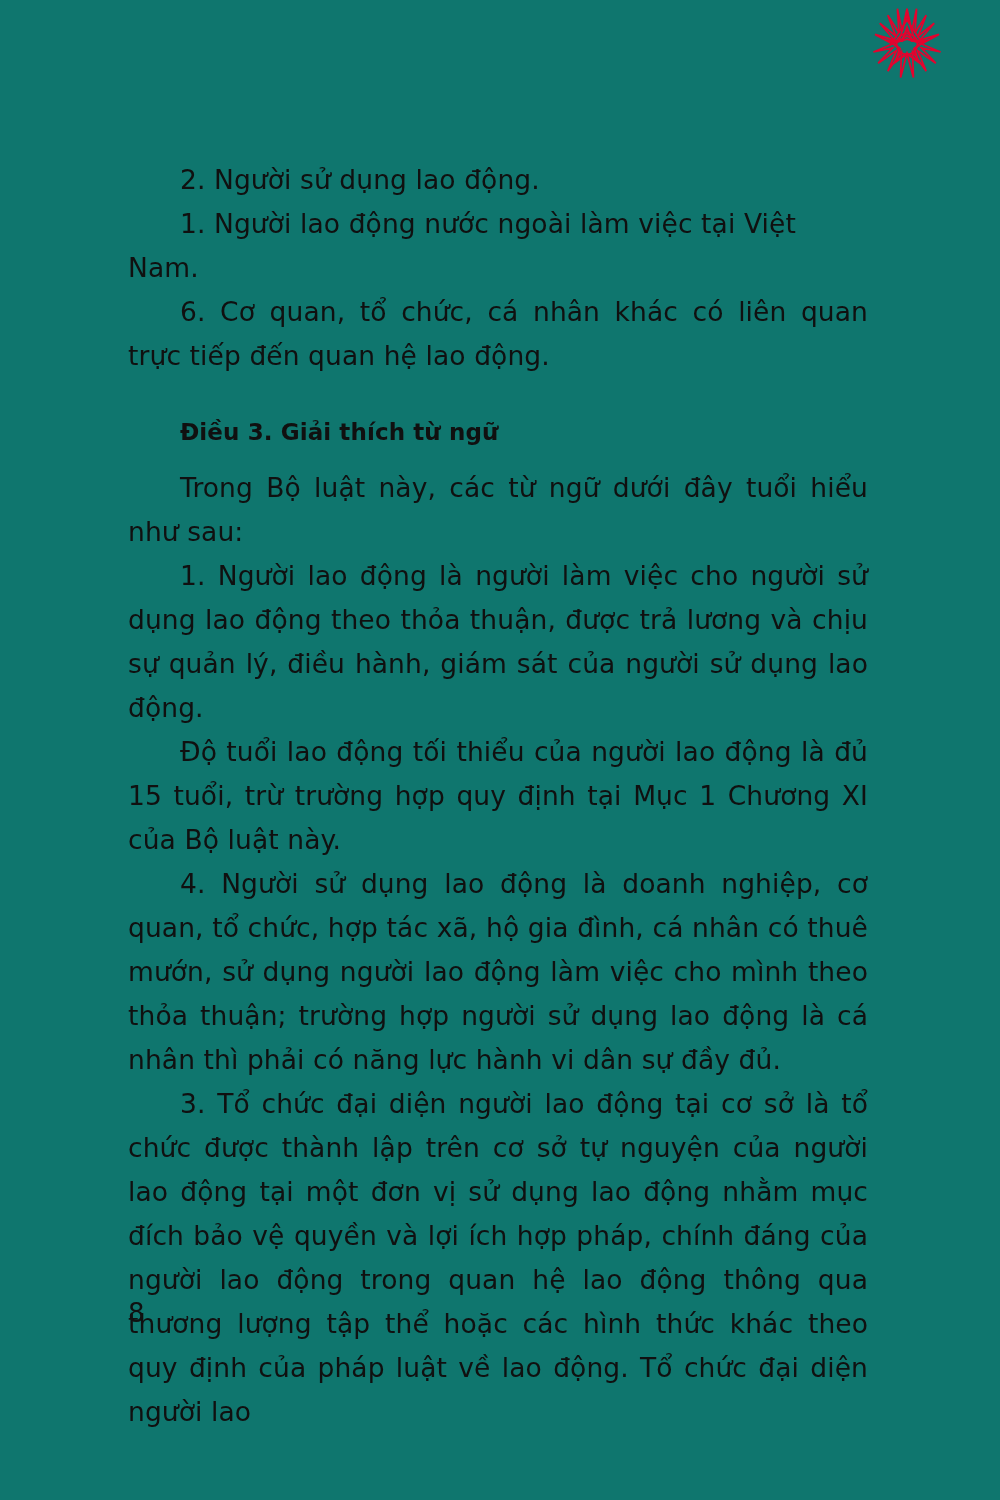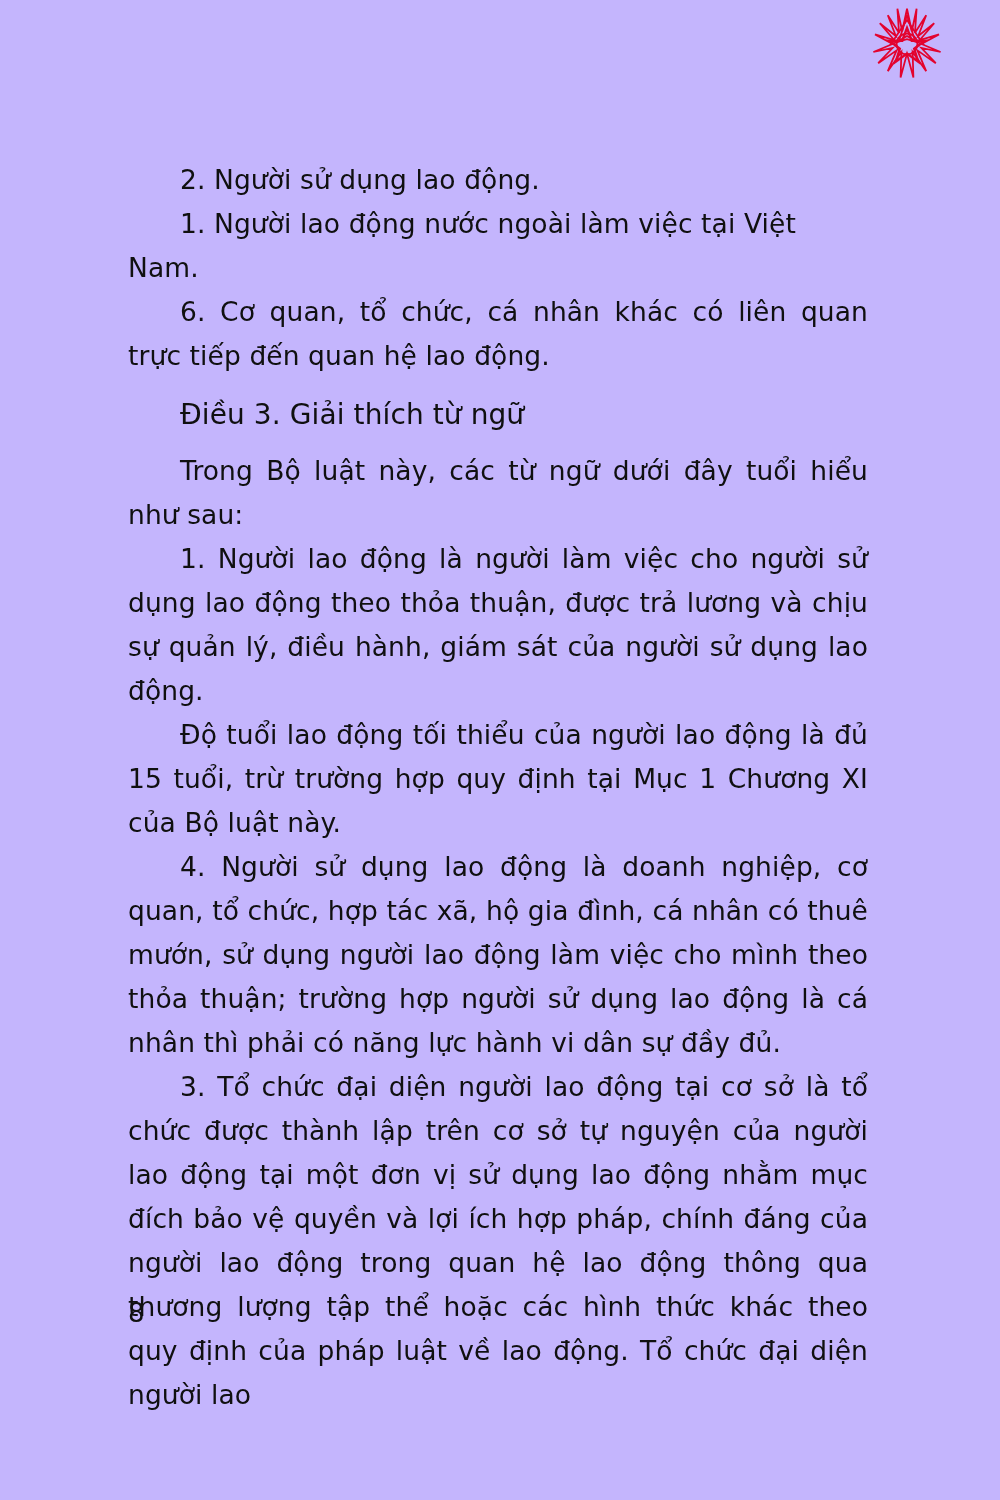--- a/index.html
+++ b/index.html
@@ -4,21 +4,21 @@
 <style>
   html, body {
     margin: 0;
     padding: 0;
     background: #ffffff;
   }
   .page {
     position: relative;
     width: 1000px;
     height: 1500px;
-    background: #c4b5fd;
+    background: #0f766e;
     font-family: "DejaVu Sans", sans-serif;
     color: #101010;
     overflow: hidden;
   }
   .star-mark {
     position: absolute;
     top: 4px;
     right: 48px;
     width: 90px;
     height: 80px;
@@ -37,25 +37,25 @@
     text-justify: inter-word;
     letter-spacing: 0.1px;
   }
   p.nojust {
     text-align: left;
   }
   .indent {
     text-indent: 52px;
   }
   .heading {
-    margin-top: 15px;
+    margin-top: 32px;
     margin-bottom: 12px;
-    font-weight: normal;
+    font-weight: bold;
     text-indent: 52px;
-    font-size: 28px;
+    font-size: 23px;
     line-height: 44px;
   }
   .page-number {
     position: absolute;
     left: 128px;
     top: 1298px;
     font-size: 26px;
     line-height: 30px;
   }
 </style>

